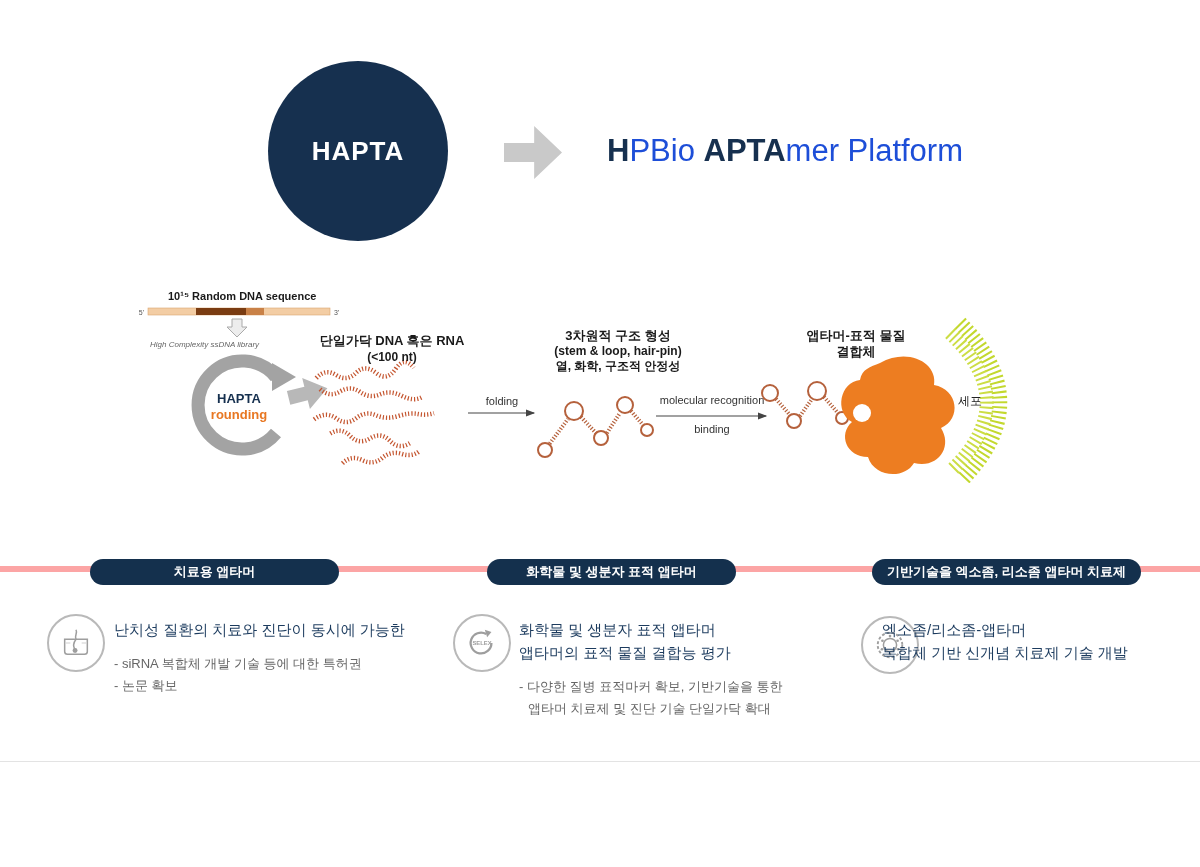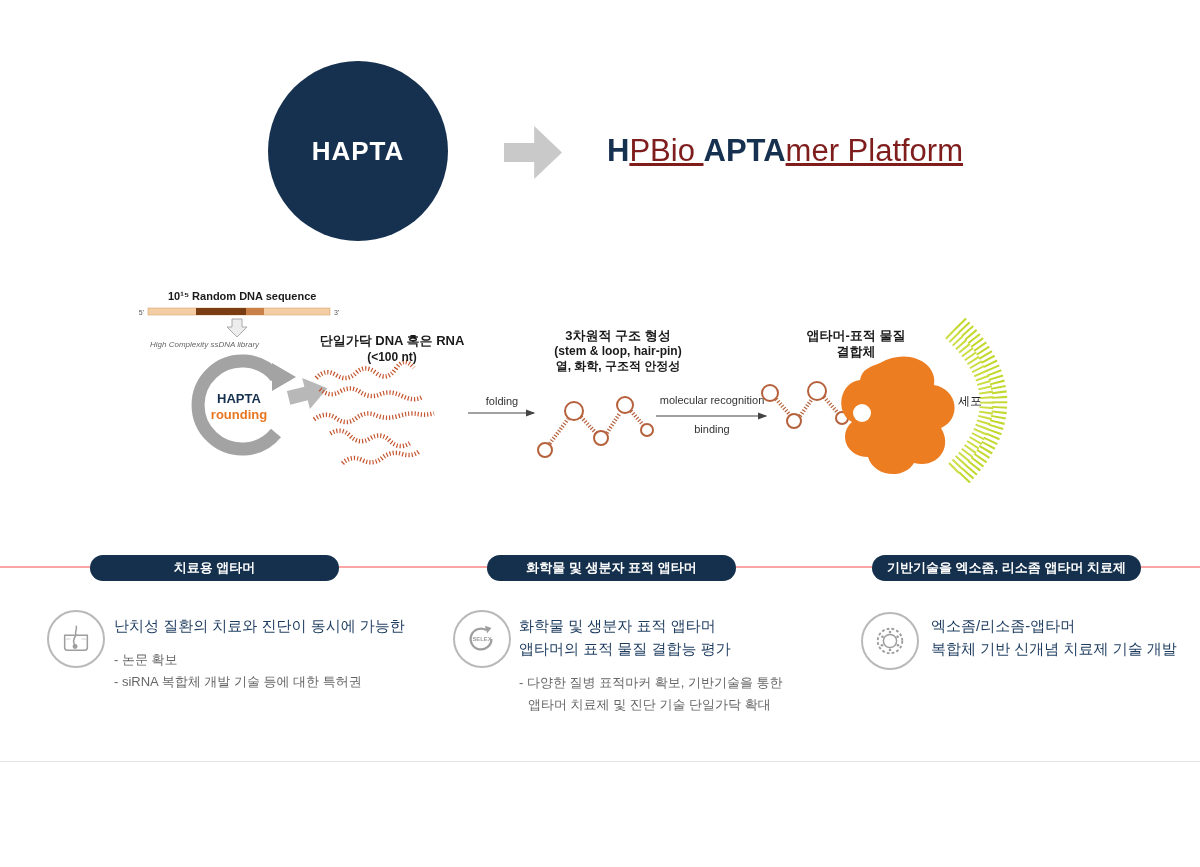--- a/index.html
+++ b/index.html
@@ -15,42 +15,42 @@
     border-radius:50%; background:#16304f;
     display:flex; align-items:center; justify-content:center;
   }
   .hapta-circle span { color:#fff; font-size:26px; font-weight:bold; letter-spacing:1px; }
   .block-arrow {
     position:absolute; left:504px; top:126px; width:58px; height:53px; background:#c9c9c9;
     clip-path:polygon(0 32%,52% 32%,52% 0,100% 50%,52% 100%,52% 68%,0 68%);
   }
   .platform-title { position:absolute; left:607px; top:133px; font-size:31px; line-height:36px; white-space:nowrap; }
   .platform-title .navy { color:#16304f; font-weight:bold; }
-  .platform-title .gray { color:#7f1d1d;text-decoration:underline; }
+  .platform-title .gray { color:#1d4ed8; }
 
   
   .diagram { position:absolute; left:0; top:283px; width:1200px; height:200px; }
   .d-label   { font-weight:bold; font-size:13px; fill:#1a1a1a; }
   .d-label2  { font-weight:bold; font-size:12px; fill:#1a1a1a; }
   .d-small   { font-size:11px; fill:#333; }
   .d-seq     { font-weight:bold; font-size:11px; fill:#1a1a1a; }
   .d-prime   { font-size:7px; fill:#555; }
   .d-lib     { font-size:8px; font-style:italic; fill:#666; }
   .d-hapta   { font-weight:bold; font-size:13px; fill:#16304f; }
   .d-round   { font-weight:bold; font-size:13px; fill:#e87722; }
   .d-cell    { font-size:12px; fill:#222; }
   .strand    { stroke:#c4552f; stroke-width:4.5; stroke-dasharray:1.2 2; fill:none; }
   .stem      { stroke:#b5613c; stroke-width:4; stroke-dasharray:1.2 1.8; fill:none; }
   .loop      { fill:#fff; stroke:#b5613c; stroke-width:2; }
   .thinline  { stroke:#444; stroke-width:1.2; fill:none; }
 
   
   .feature-section {
     position:absolute; left:0; top:566px; width:1200px; height:196px;
-    border-top:2px solid #fca5a5; border-bottom:1px solid #e3e3e3; background:#fff;
+    border-top:6px solid #fca5a5; border-bottom:1px solid #e3e3e3; background:#fff;
   }
   .badge {
     position:absolute; top:-13px; height:26px; line-height:26px; border-radius:13px;
     background:#14304d; color:#fff; text-align:center; font-size:13px; font-weight:bold;
   }
   .badge.b1 { left:90px;  width:249px; }
   .badge.b2 { left:487px; width:249px; }
   .badge.b3 { left:872px; width:269px; }
 
   .card-icon {
@@ -58,21 +58,21 @@
     border:2px solid #b9b9b9; background:#fff;
     display:flex; align-items:center; justify-content:center;
   }
   .card-icon.i1 { left:47px;  top:42px; }
   .card-icon.i2 { left:453px; top:42px; }
   .card-icon.i3 { left:861px; top:44px; }
 
   .card-body { position:absolute; top:46px; }
   .card-body.p1 { left:114px; }
   .card-body.p2 { left:519px; }
-  .card-body.p3 { left:931px; }
+  .card-body.p3 { left:882px; }
   .card-title div { font-size:15px; font-weight:normal; color:#1c3b5e; line-height:23px; }
   .card-bullets { margin-top:12px; }
   .card-bullets div { font-size:13px; color:#666; line-height:22px; }
   .card-bullets div.cont { padding-left:9px; }
 </style>
 </head>
 <body>
 
 <div class="hapta-circle">
   <span>HAPTA</span>
@@ -186,22 +186,22 @@
       <path d="M18,14 C15,18 15,22 17,25" fill="none" stroke="#9e9e9e" stroke-width="1.6"></path>
       <circle cx="17" cy="26" r="2.6" fill="#9e9e9e"></circle>
       <path d="M7,18 h5 M24,18 h5" stroke="#cfcfcf" stroke-width="1.2"></path>
     </svg>
   </div>
   <div class="card-body p1">
     <div class="card-title">
       <div>난치성 질환의 치료와 진단이 동시에 가능한</div>
     </div>
     <div class="card-bullets">
+      <div>- siRNA 복합체 개발 기술 등에 대한 특허권</div>
       <div>- 논문 확보</div>
-      <div>- siRNA 복합체 개발 기술 등에 대한 특허권</div>
     </div>
   </div>
 
   <div class="card-icon i2">
     <svg width="34" height="34" viewBox="0 0 36 36">
       <path d="M28,18 a11,11 0 1 1 -5.5,-9.5" fill="none" stroke="#9e9e9e" stroke-width="2.4"></path>
       <path d="M21,4 l7,2.4 -4.6,5.6 z" fill="#9e9e9e"></path>
       <text x="18" y="20.5" text-anchor="middle" font-size="6.2" font-weight="bold" fill="#9e9e9e">SELEX</text>
     </svg>
   </div>

